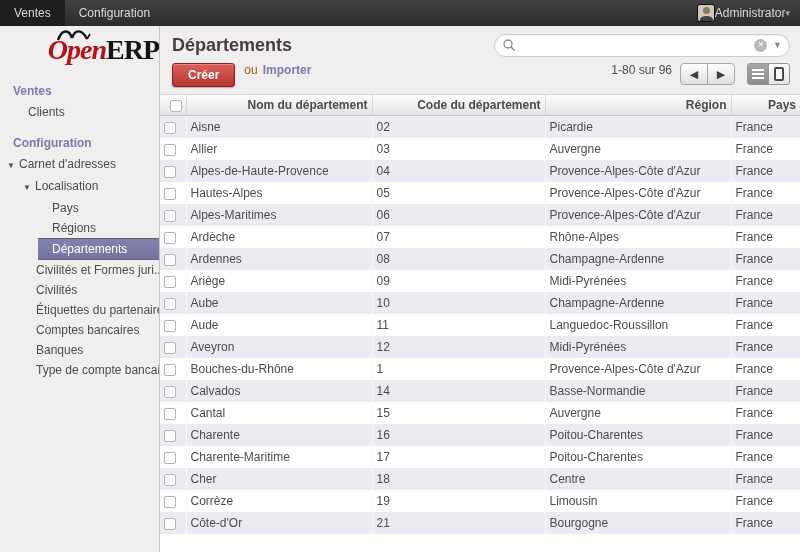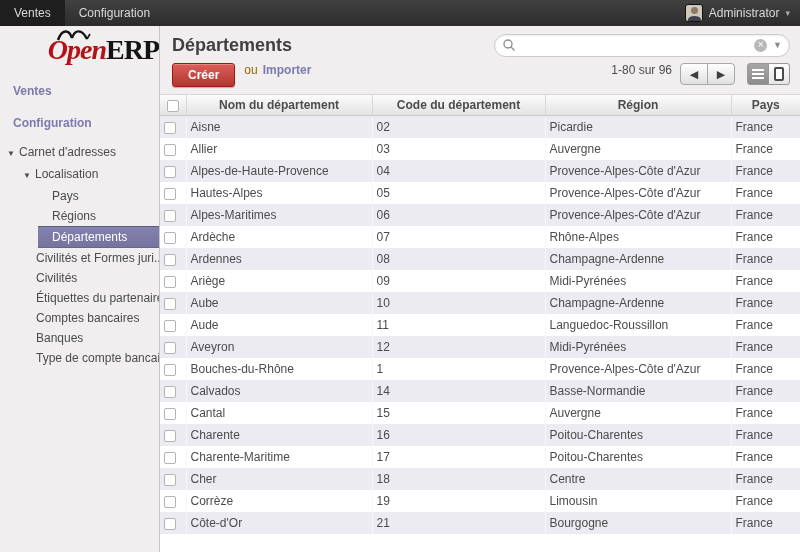--- a/index.html
+++ b/index.html
@@ -12,21 +12,21 @@
 
   
   .topbar {
     height:26px; display:flex; justify-content:space-between; align-items:stretch;
     background:linear-gradient(#414141,#2c2c2c);
     font-size:12px; color:#d9d9d9;
   }
   .topbar-menus { display:flex; }
   .menu-item { padding:0 14px; line-height:26px; cursor:pointer; }
   .menu-item.active { background:#1e1e1e; }
-  .topbar-user { display:flex; align-items:center; gap:6px; padding:0 10px; cursor:pointer; }
+  .topbar-user { display:flex; align-items:center; padding:0 10px; cursor:pointer; }
   .avatar {
     width:18px; height:18px; border-radius:3px; background:#cfc8bb;
     position:relative; overflow:hidden; border:1px solid #111;
   }
   .avatar::before { content:''; position:absolute; top:2px; left:5px; width:7px; height:7px;
     border-radius:50%; background:#8d7b63; }
   .avatar::after { content:''; position:absolute; bottom:-2px; left:2px; width:13px; height:7px;
     border-radius:50% 50% 0 0; background:#41414b; }
   .caret-down { font-size:9px; color:#aaa; }
 
@@ -43,21 +43,21 @@
   .logo-open { color:#b41217; font-style:italic; }
   .logo-erp { color:#141414; }
   .logo-swoosh { position:absolute; top:4px; left:56px; }
 
   .sidenav { font-size:12px; padding-top:6px; }
   .nav-section { margin-bottom:10px; }
   .nav-header { color:#7c7bad; font-weight:bold; padding:4px 0 4px 13px; }
   .nav-item { padding:4px 0 4px 0; cursor:pointer; line-height:12px; white-space:nowrap; }
   .nav-item .tri { display:inline-block; width:12px; margin-left:-13px; font-size:8px; color:#4c4c4c; }
   .nav-item.lvl1 { padding-left:28px; }
-  .nav-item.lvl1.has-caret { padding-left:20px;margin-top:8px; }
+  .nav-item.lvl1.has-caret { padding-left:20px; }
   .nav-item.lvl2 { padding-left:36px; }
   .nav-item.lvl3 { padding-left:52px; }
   .nav-item.selected {
     margin-left:38px; padding-left:14px;
     background:linear-gradient(#8382af,#75749e);
     color:#fff; border-top:1px solid #5c5b7a; border-bottom:1px solid #67668a;
   }
 
   
   .main { flex:1; display:flex; flex-direction:column; min-width:0; }
@@ -108,21 +108,21 @@
   .list-glyph { width:12px; height:2px; background:#fff; box-shadow:0 4px 0 #fff, 0 8px 0 #fff;
     margin-bottom:8px; }
   .form-glyph { width:10px; height:14px; border:2px solid #4a4a4a; border-radius:2px; background:#fff; }
 
   
   .table-wrap { flex:1; background:#fff; overflow:hidden; border-top:1px solid #d6d6d6; }
   table { width:100%; border-collapse:collapse; font-size:12px; color:#4c4c4c; table-layout:fixed; }
   thead th {
     background:linear-gradient(#fcfcfc,#e4e2e2);
     border-bottom:1px solid #c9c9c9; border-left:1px solid #d8d8d8;
-    text-align:center; font-weight:bold; padding:3px 4px; height:19px; white-space:nowrap;
+    text-align:right; font-weight:bold; padding:3px 4px; height:19px; white-space:nowrap;
     overflow:hidden;
   }
   thead th:first-child { border-left:none; }
   tbody td { padding:4px; height:21px; white-space:nowrap; overflow:hidden;
     border-left:1px solid rgba(0,0,0,0.03); }
   tbody td:first-child { border-left:none; }
   tbody tr:nth-child(odd) { background:#ebebf1; }
   .col-cb { width:26px; }
   .col-name { width:186px; }
   .col-code { width:173px; }
@@ -154,20 +154,21 @@
         <svg class="logo-swoosh" width="36" height="11" viewBox="0 0 36 11">
           <path d="M2 10 C 6 -1, 13 -1, 16 8" stroke="#141414" stroke-width="2.4" fill="none"></path>
           <path d="M16 8 C 19 -1, 26 -1, 31 9" stroke="#141414" stroke-width="2.4" fill="none"></path>
           <path d="M31 9 L 34 4" stroke="#141414" stroke-width="1.6" fill="none"></path>
         </svg>
         <span class="logo-open">Open</span><span class="logo-erp">ERP</span>
       </div>
       <nav class="sidenav" id="sidenav">
           <div class="nav-section">
             <div class="nav-header">Ventes</div>
+            <div class="nav-item lvl1"><span>Clients</span></div>
           </div>
           <div class="nav-section">
             <div class="nav-header">Configuration</div>
             <div class="nav-item lvl1 has-caret"><span class="tri">▼</span><span>Carnet d'adresses</span></div>
             <div class="nav-item lvl2 has-caret"><span class="tri">▼</span><span>Localisation</span></div>
             <div class="nav-item lvl3"><span>Pays</span></div>
             <div class="nav-item lvl3"><span>Régions</span></div>
             <div class="nav-item lvl3 selected"><span>Départements</span></div>
             <div class="nav-item lvl2"><span>Civilités et Formes juri...</span></div>
             <div class="nav-item lvl2"><span>Civilités</span></div>

